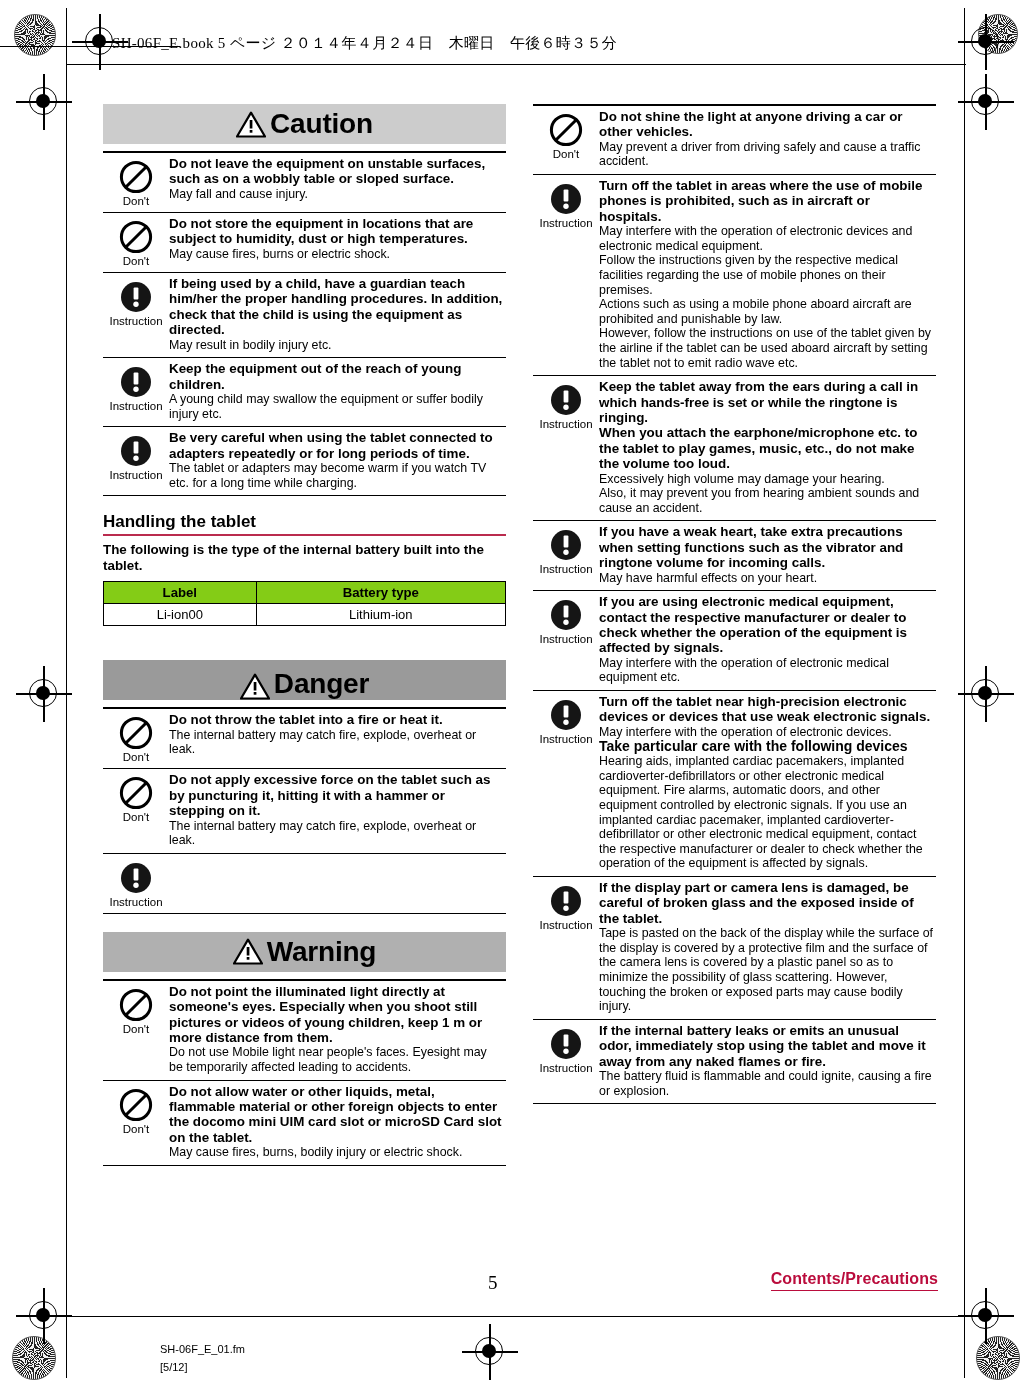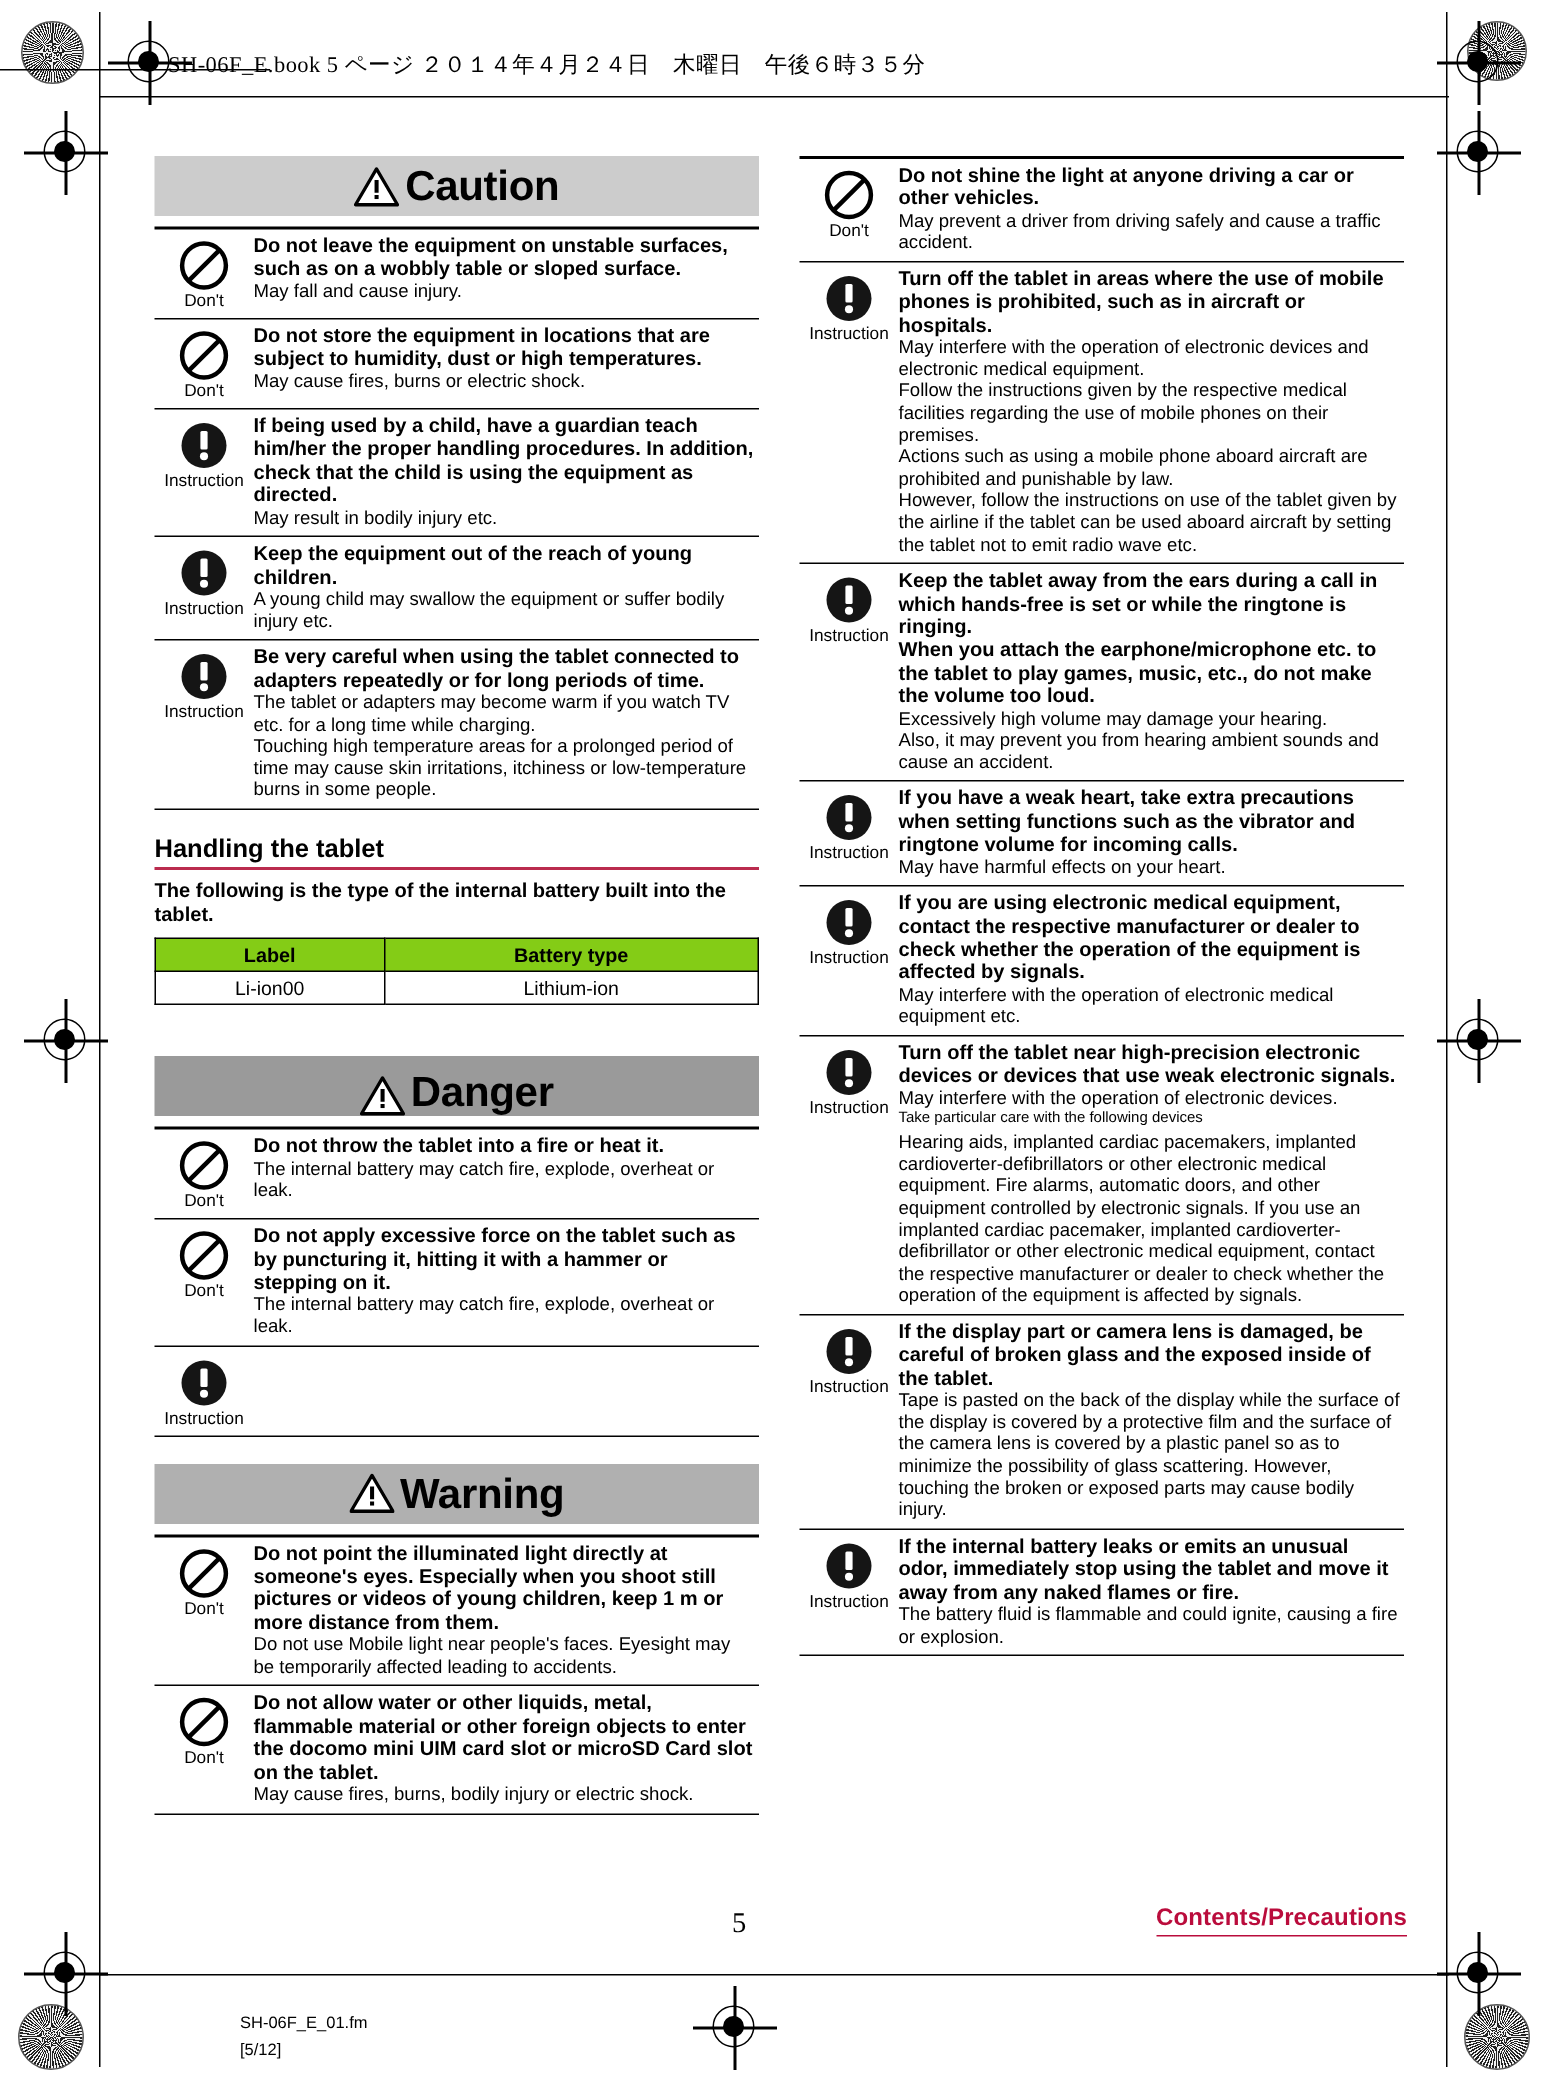--- a/index.html
+++ b/index.html
@@ -47,21 +47,21 @@
   .banner .tri{margin-right:4px;display:inline-block;line-height:0;}
 
   
   .tbl{border-top:2px solid #000;}
   .item{display:flex;border-bottom:1.6px solid #000;padding:3px 0 5px 0;}
   .item .iconcell{width:66px;min-width:66px;text-align:center;padding-top:4px;}
   .item .body{flex:1;padding-right:2px;}
   .icolabel{font-size:11.5px;line-height:12px;margin-top:1px;}
   .ttl{font-weight:bold;font-size:13.4px;line-height:15.4px;}
   .txt{font-size:12.4px;line-height:14.6px;}
-  .sub{font-weight:normal;font-size:10px;line-height:14.8px;}
+  .sub{font-weight:bold;font-size:14px;line-height:14.8px;}
 
   
   .secthead{margin-top:16px;font-size:17px;font-weight:bold;
     border-bottom:2.2px solid #ba2b4e;padding-bottom:2px;}
   .intro{font-weight:bold;font-size:13.4px;line-height:15.6px;margin-top:6px;}
 
   
   table.batt{border-collapse:collapse;margin-top:8px;width:403px;}
   table.batt th,table.batt td{border:1.4px solid #000;text-align:center;padding:3px 0;}
   table.batt th{background:#84cc16;font-size:13.2px;font-weight:bold;}
@@ -202,21 +202,20 @@
         </div>
         <div class="item">
           <div class="iconcell"><span><svg class="ic" width="34" height="34" viewBox="0 0 34 34">
                 <circle cx="17" cy="17" r="15" fill="#151515"></circle>
                 <rect x="14.6" y="7.4" width="4.8" height="12.2" rx="1" fill="#fff"></rect>
                 <circle cx="17" cy="24.2" r="2.7" fill="#fff"></circle>
               </svg></span><div class="icolabel">Instruction</div></div>
           <div class="body">
             <div class="ttl">Be very careful when using the tablet connected to adapters repeatedly or for long periods of time.</div>
             <div class="txt">The tablet or adapters may become warm if you watch TV etc. for a long time while charging.</div>
-            <div class="txt">Touching high temperature areas for a prolonged period of time may cause skin irritations, itchiness or low-temperature burns in some people.</div>
           </div>
         </div>
       </div>
 
     <div class="secthead">Handling the tablet</div>
     <div class="intro">The following is the type of the internal battery built into the tablet.</div>
 
     <table class="batt">
       <thead>
         <tr>

